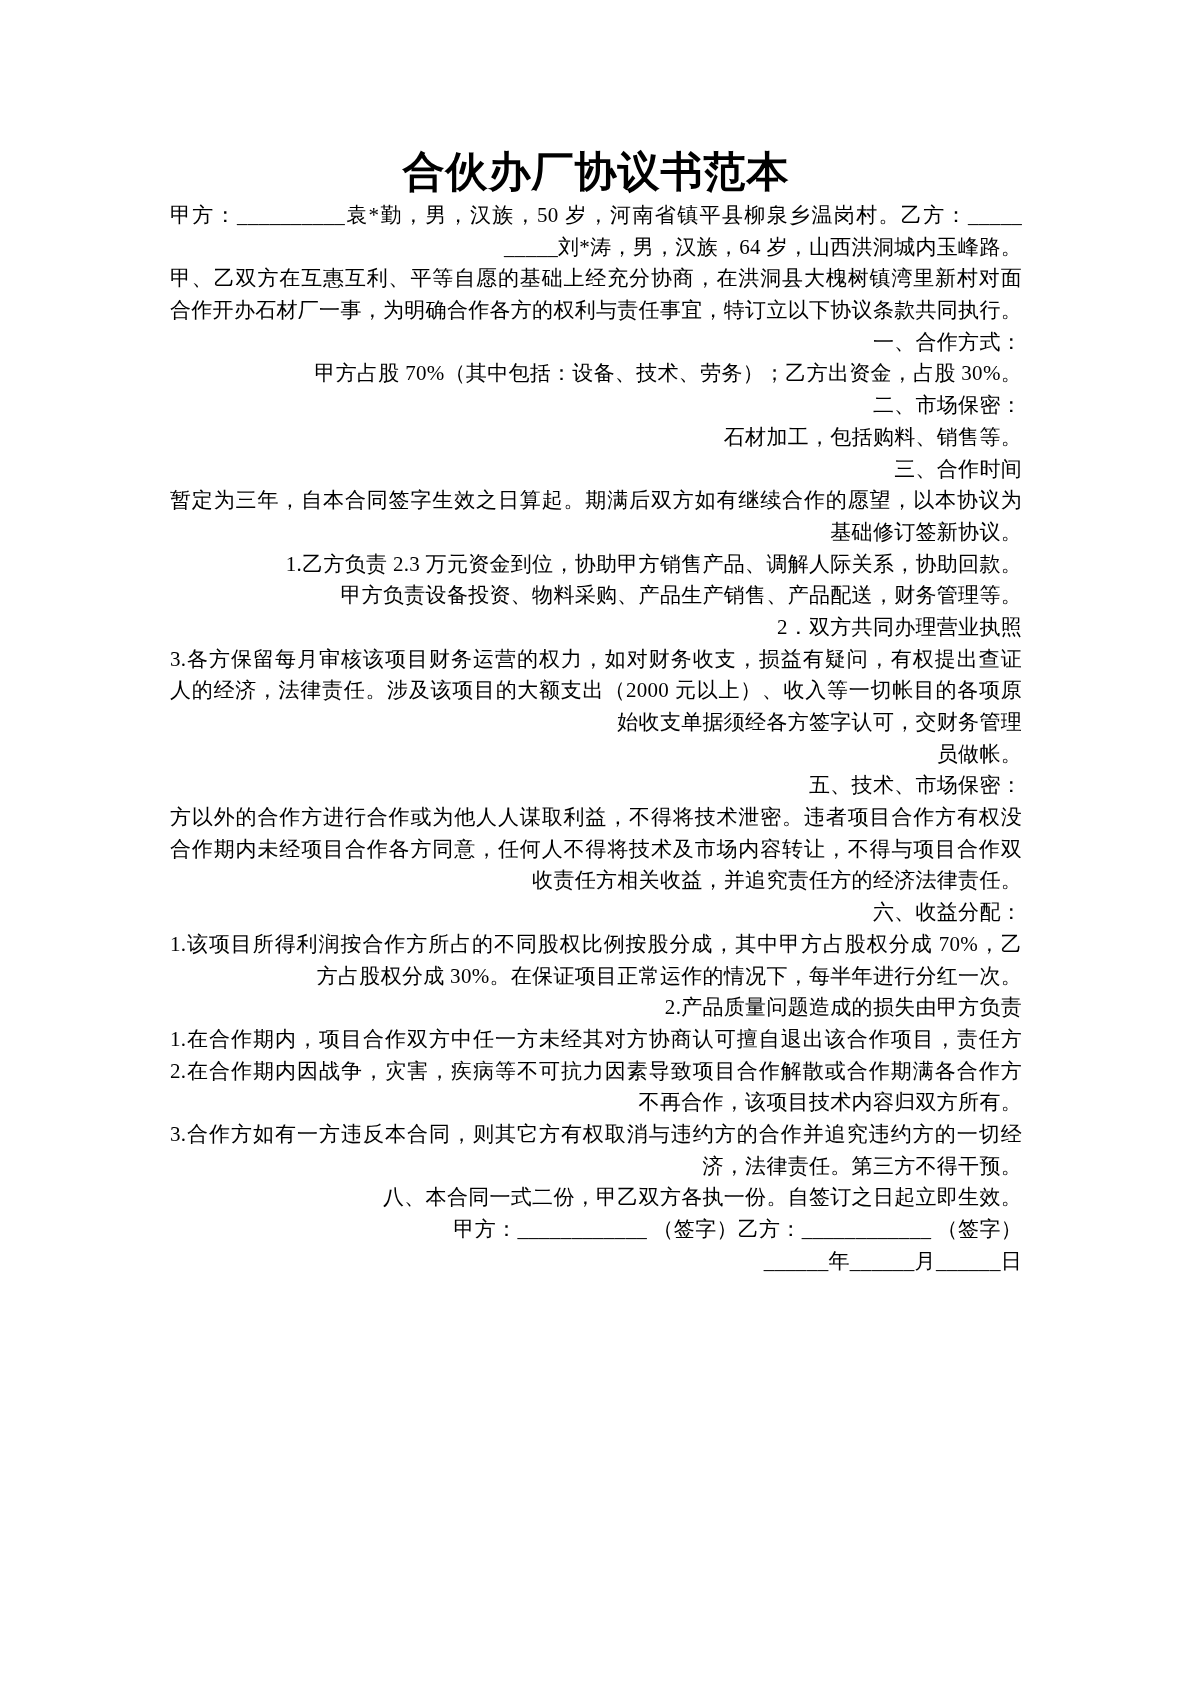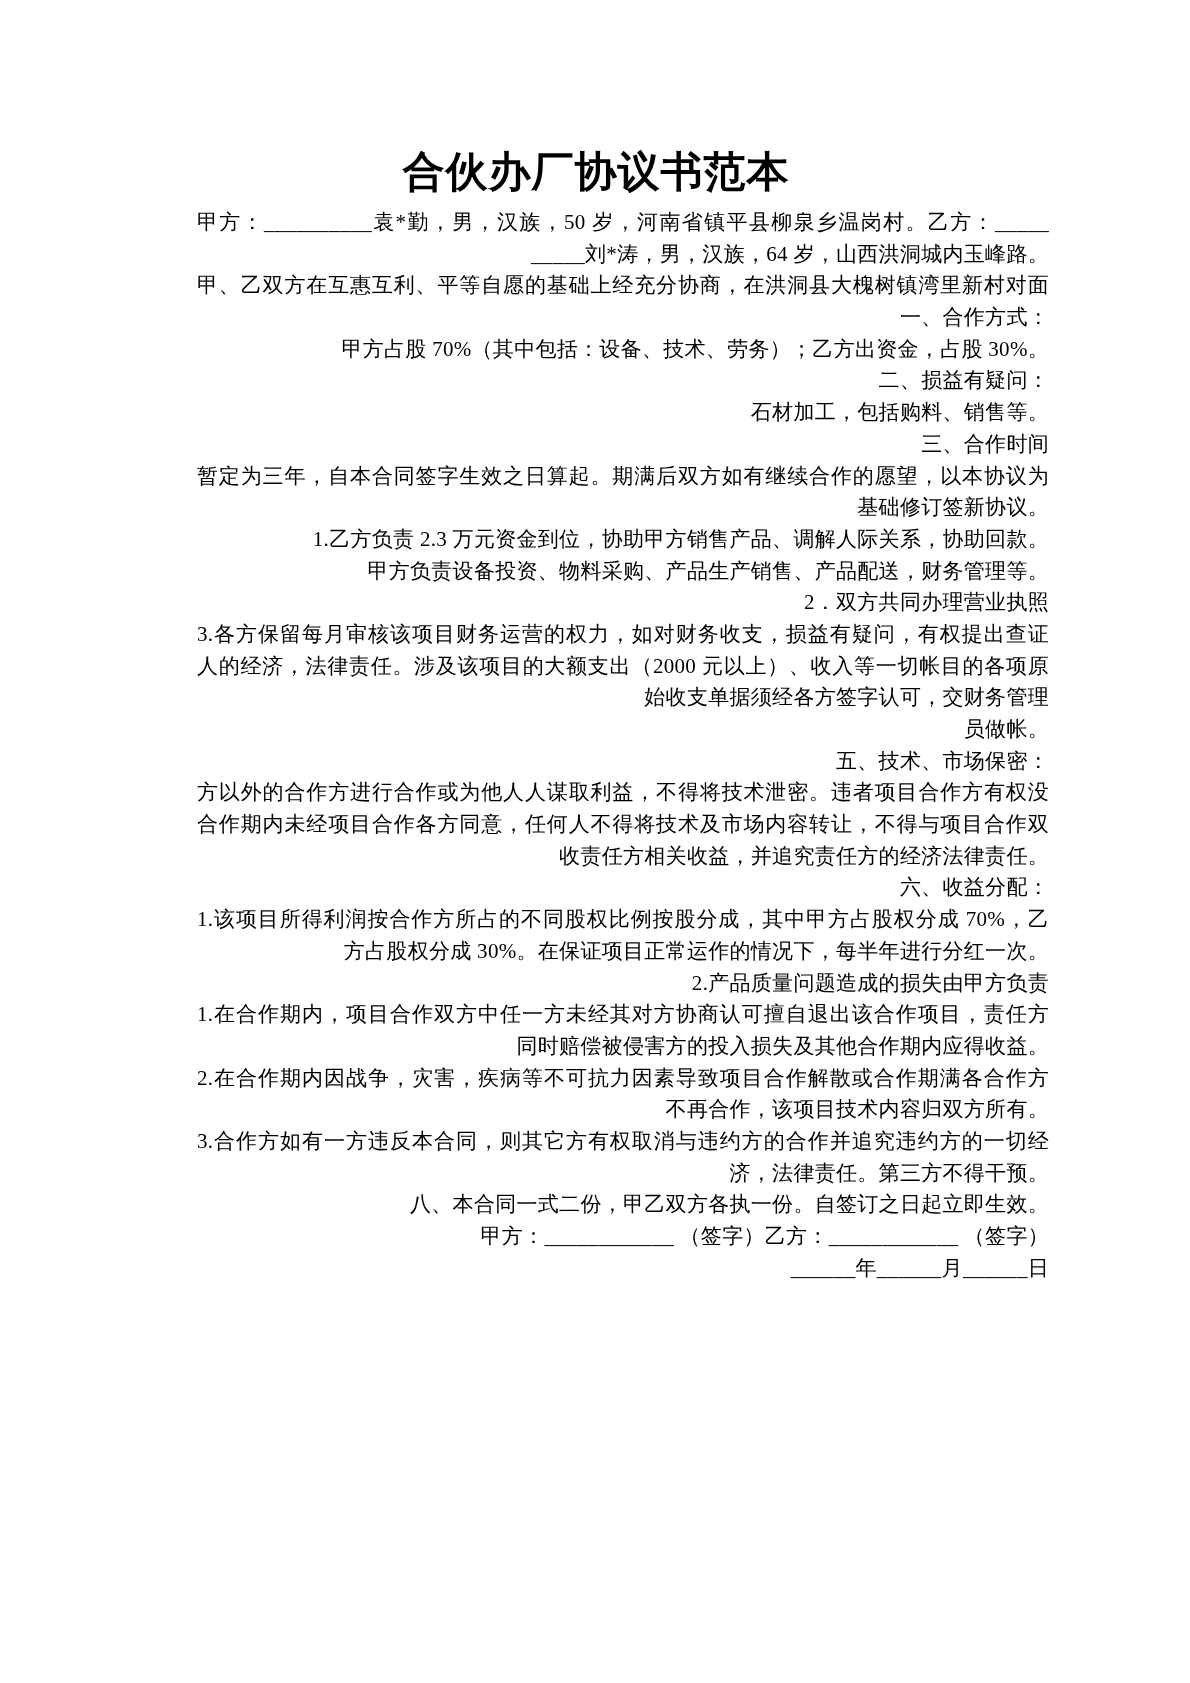--- a/index.html
+++ b/index.html
@@ -24,24 +24,23 @@
     margin: 0;
     text-align: center;
     font-size: 42px;
     font-weight: bold;
     line-height: 1.25;
     letter-spacing: 1px;
     white-space: nowrap;
   }
   .doc-body {
     position: absolute;
-    top: 207px;
+    top: 200px;
     left: 170px;
     width: 852px;
-    margin-left: 27px;
   }
   .line {
     font-size: 21px;
     height: 31.7px;
     line-height: 31.7px;
     overflow: hidden;
     letter-spacing: 0.3px;
     text-align: right;
   }
   .line.justify {
@@ -51,44 +50,44 @@
 </style>
 </head>
 <body>
 
 <div class="page">
   <h1 class="doc-title">合伙办厂协议书范本</h1>
   <div class="doc-body">
       <div class="line justify">甲方：__________袁*勤，男，汉族，50 岁，河南省镇平县柳泉乡温岗村。乙方：_____</div>
       <div class="line">_____刘*涛，男，汉族，64 岁，山西洪洞城内玉峰路。</div>
       <div class="line justify">甲、乙双方在互惠互利、平等自愿的基础上经充分协商，在洪洞县大槐树镇湾里新村对面</div>
+      <div class="line justify">合作开办石材厂一事，为明确合作各方的权利与责任事宜，特订立以下协议条款共同执行。</div>
       <div class="line">一、合作方式：</div>
       <div class="line">甲方占股 70%（其中包括：设备、技术、劳务）；乙方出资金，占股 30%。</div>
-      <div class="line">二、损益有疑问：</div>
+      <div class="line">二、市场保密：</div>
       <div class="line">石材加工，包括购料、销售等。</div>
       <div class="line">三、合作时间</div>
       <div class="line justify">暂定为三年，自本合同签字生效之日算起。期满后双方如有继续合作的愿望，以本协议为</div>
       <div class="line">基础修订签新协议。</div>
       <div class="line">1.乙方负责 2.3 万元资金到位，协助甲方销售产品、调解人际关系，协助回款。</div>
       <div class="line">甲方负责设备投资、物料采购、产品生产销售、产品配送，财务管理等。</div>
       <div class="line">2．双方共同办理营业执照</div>
       <div class="line justify">3.各方保留每月审核该项目财务运营的权力，如对财务收支，损益有疑问，有权提出查证</div>
       <div class="line justify">人的经济，法律责任。涉及该项目的大额支出（2000 元以上）、收入等一切帐目的各项原</div>
       <div class="line">始收支单据须经各方签字认可，交财务管理</div>
       <div class="line">员做帐。</div>
       <div class="line">五、技术、市场保密：</div>
       <div class="line justify">方以外的合作方进行合作或为他人人谋取利益，不得将技术泄密。违者项目合作方有权没</div>
       <div class="line justify">合作期内未经项目合作各方同意，任何人不得将技术及市场内容转让，不得与项目合作双</div>
       <div class="line">收责任方相关收益，并追究责任方的经济法律责任。</div>
       <div class="line">六、收益分配：</div>
       <div class="line justify">1.该项目所得利润按合作方所占的不同股权比例按股分成，其中甲方占股权分成 70%，乙</div>
       <div class="line">方占股权分成 30%。在保证项目正常运作的情况下，每半年进行分红一次。</div>
       <div class="line">2.产品质量问题造成的损失由甲方负责</div>
       <div class="line justify">1.在合作期内，项目合作双方中任一方未经其对方协商认可擅自退出该合作项目，责任方</div>
-      <div class="line">同时赔偿被侵害方的投入损失及其他合作期内应得收益。</div>
       <div class="line justify">2.在合作期内因战争，灾害，疾病等不可抗力因素导致项目合作解散或合作期满各合作方</div>
       <div class="line">不再合作，该项目技术内容归双方所有。</div>
       <div class="line justify">3.合作方如有一方违反本合同，则其它方有权取消与违约方的合作并追究违约方的一切经</div>
       <div class="line">济，法律责任。第三方不得干预。</div>
       <div class="line">八、本合同一式二份，甲乙双方各执一份。自签订之日起立即生效。</div>
       <div class="line">甲方：____________ （签字）乙方：____________ （签字）</div>
       <div class="line">______年______月______日</div>
     </div>
 </div>
 

